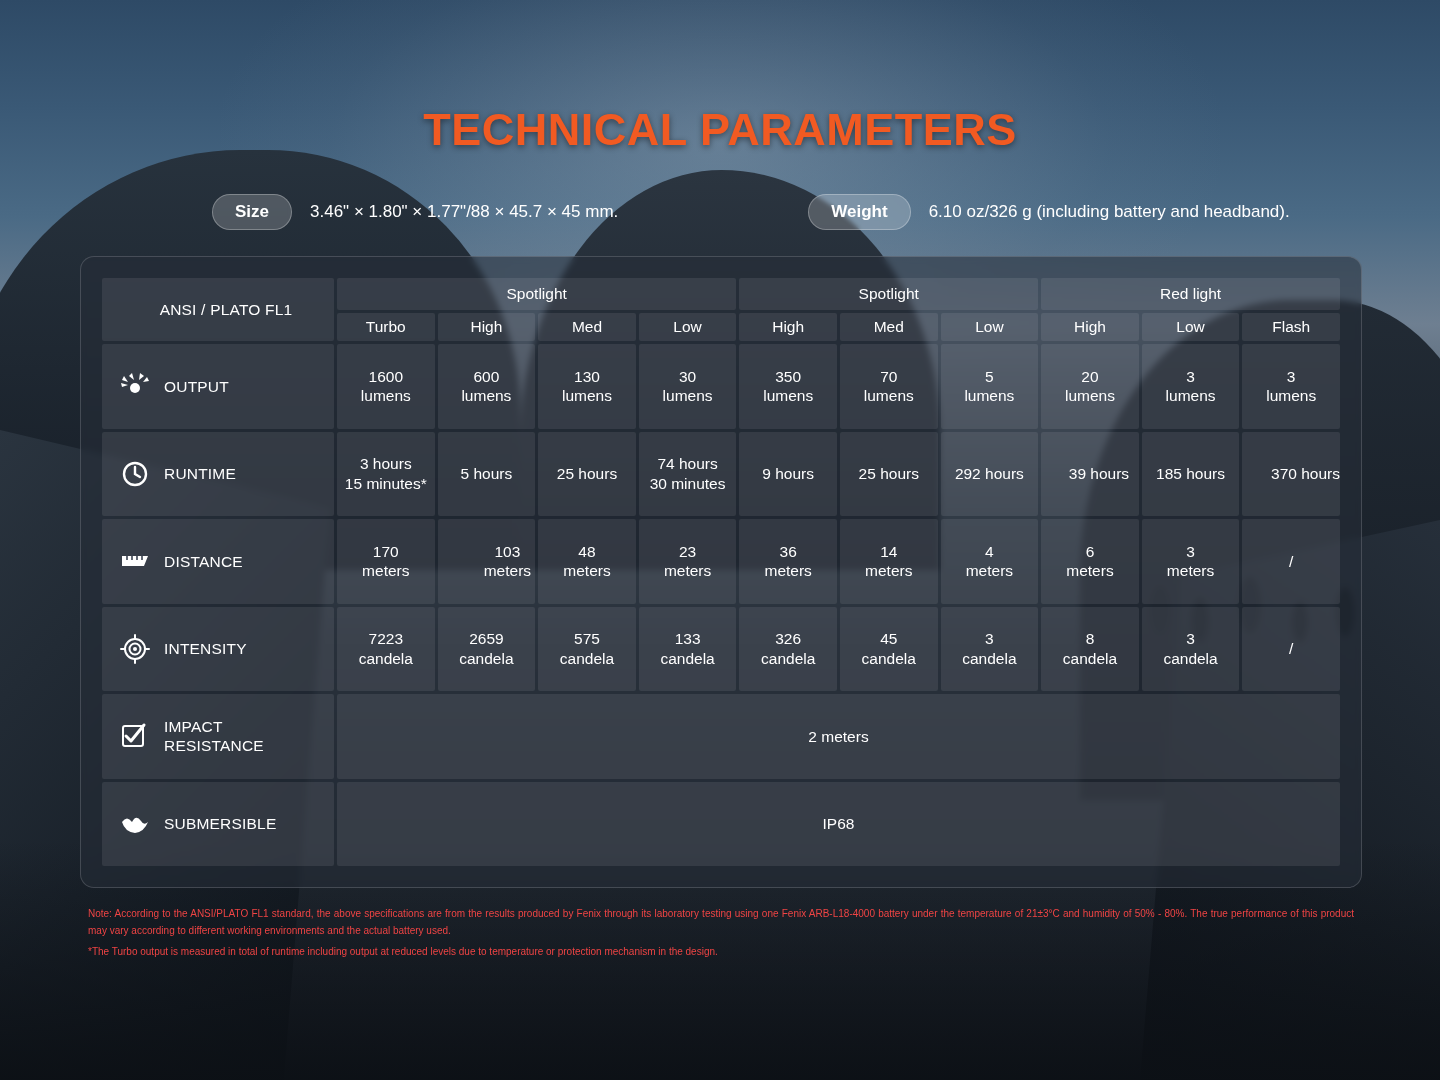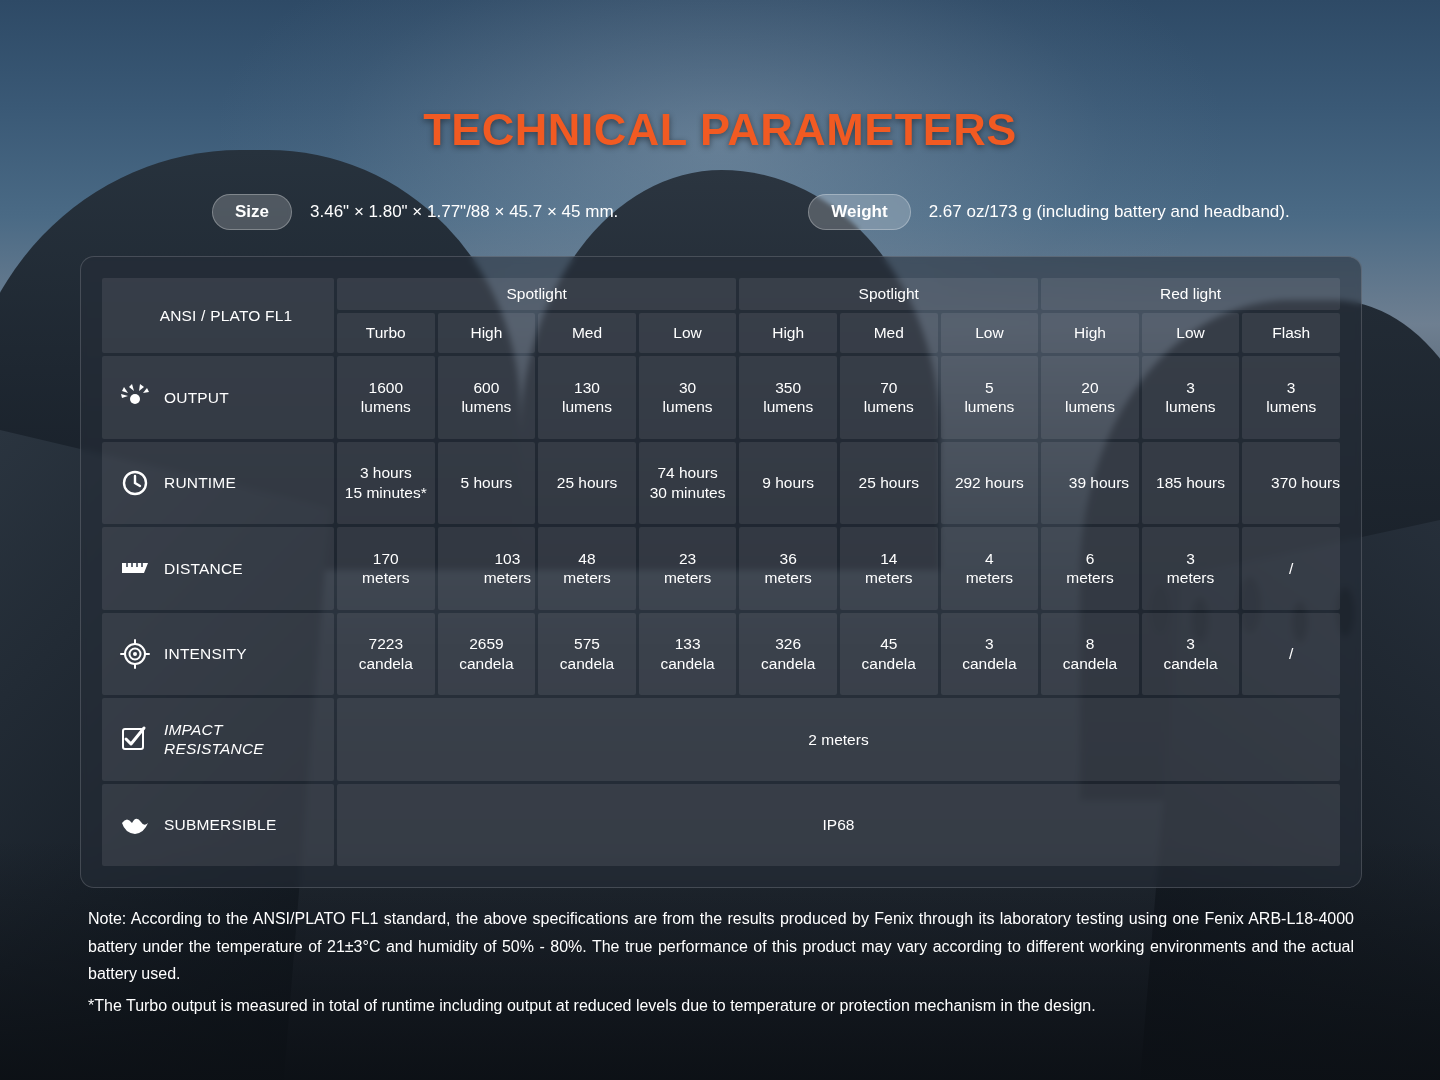--- a/index.html
+++ b/index.html
@@ -130,39 +130,39 @@
     border-radius: 2px;
   }
   .col-label { width: 232px; }
   th.orange, td.orange {
     background: #f1660f;
     font-weight: bold;
     font-size: 17px;
     color: #ffffff;
   }
   th.grp { font-size: 17px; font-weight: bold; height: 32px; }
-  th.sub { font-size: 16px; font-weight: bold; height: 40px; }
+  th.sub { font-size: 16px; font-weight: bold; height: 28px; }
   .label-cell {
     text-align: left;
     padding-left: 16px;
     font-size: 17px;
     font-weight: bold;
     letter-spacing: 0.2px;
   }
   .label-inner { display: flex; align-items: center; gap: 12px; }
   .label-inner .txt { text-align: left; }
   .icon { width: 34px; height: 34px; flex: 0 0 34px; display: block; }
   .row-data td { height: 78px; }
   .wide { height: 78px; font-size: 16px; }
   .cell-2line { white-space: pre-line; }
 
   
   .notes {
     position: absolute; left: 88px; top: 905px; width: 1266px;
-    color: #ffffff; font-size: 16px; line-height: 1.72;
+    color: #ef4444; font-size: 10px; line-height: 1.72;
     text-align: justify;
   }
   .notes p + p { margin-top: 4px; }
 </style>
 </head>
 <body>
 
 <div class="bg">
   <div class="bg-glow"></div>
   <div class="mtn mtn-left"></div>
@@ -176,21 +176,21 @@
 
 <div class="title">TECHNICAL PARAMETERS</div>
 
 <div class="specline">
   <div class="spec-group">
     <span class="pill">Size</span>
     <span class="spec-text">3.46" × 1.80" × 1.77"/88 × 45.7 × 45 mm.</span>
   </div>
   <div class="spec-group weight">
     <span class="pill">Weight</span>
-    <span class="spec-text">2.67 oz/173 g (including battery and headband).</span>
+    <span class="spec-text">6.10 oz/326 g (including battery and headband).</span>
   </div>
 </div>
 
 <div class="card">
   <table class="params">
     <colgroup>
       <col class="col-label">
       <col span="10">
     </colgroup>
     <thead>
@@ -361,21 +361,21 @@
 
       <tr>
         <td class="label-cell wide">
           <span class="label-inner">
             <span class="icon">
               <svg viewBox="0 0 34 34" width="34" height="34" aria-hidden="true">
                 <rect x="5" y="7" width="20" height="20" rx="2" fill="none" stroke="#ffffff" stroke-width="2"></rect>
                 <path d="M8 17 l5 5 L26 6" fill="none" stroke="#ffffff" stroke-width="3" stroke-linecap="round" stroke-linejoin="round"></path>
               </svg>
             </span>
-            <span class="txt cell-2line" style="white-space: pre-line; font-style: italic;">IMPACT
+            <span class="txt cell-2line" style="white-space: pre-line;">IMPACT
 RESISTANCE</span>
           </span>
         </td>
         <td class="wide" colspan="10">2 meters</td>
       </tr>
 
       <tr>
         <td class="label-cell wide">
           <span class="label-inner">
             <span class="icon">

